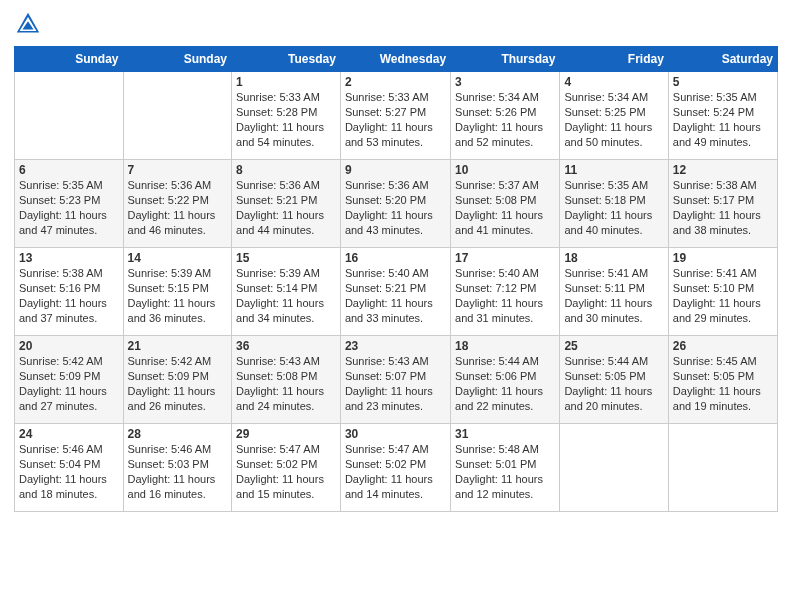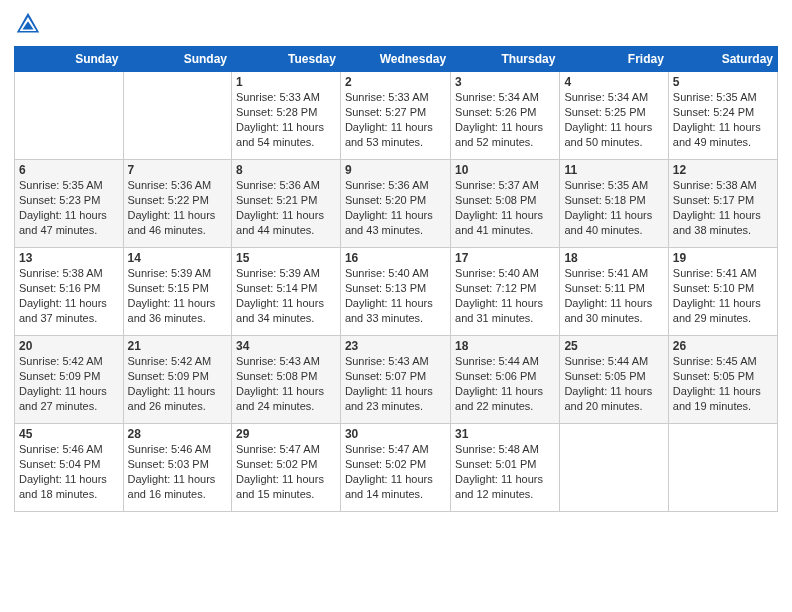--- a/index.html
+++ b/index.html
@@ -228,21 +228,21 @@
           </td>
           <td>
             <span class="day-num">15</span>
             <div class="day-info">Sunrise: 5:39 AM
 Sunset: 5:14 PM
 Daylight: 11 hours and 34 minutes.</div>
           </td>
           <td>
             <span class="day-num">16</span>
             <div class="day-info">Sunrise: 5:40 AM
-Sunset: 5:13 PM
+Sunset: 5:21 PM
 Daylight: 11 hours and 33 minutes.</div>
           </td>
           <td>
             <span class="day-num">17</span>
             <div class="day-info">Sunrise: 5:40 AM
 Sunset: 7:12 PM
 Daylight: 11 hours and 31 minutes.</div>
           </td>
           <td>
             <span class="day-num">18</span>
@@ -264,21 +264,21 @@
 Sunset: 5:09 PM
 Daylight: 11 hours and 27 minutes.</div>
           </td>
           <td>
             <span class="day-num">21</span>
             <div class="day-info">Sunrise: 5:42 AM
 Sunset: 5:09 PM
 Daylight: 11 hours and 26 minutes.</div>
           </td>
           <td>
-            <span class="day-num">34</span>
+            <span class="day-num">36</span>
             <div class="day-info">Sunrise: 5:43 AM
 Sunset: 5:08 PM
 Daylight: 11 hours and 24 minutes.</div>
           </td>
           <td>
             <span class="day-num">23</span>
             <div class="day-info">Sunrise: 5:43 AM
 Sunset: 5:07 PM
 Daylight: 11 hours and 23 minutes.</div>
           </td>
@@ -296,21 +296,21 @@
           </td>
           <td>
             <span class="day-num">26</span>
             <div class="day-info">Sunrise: 5:45 AM
 Sunset: 5:05 PM
 Daylight: 11 hours and 19 minutes.</div>
           </td>
         </tr>
         <tr>
           <td>
-            <span class="day-num">45</span>
+            <span class="day-num">24</span>
             <div class="day-info">Sunrise: 5:46 AM
 Sunset: 5:04 PM
 Daylight: 11 hours and 18 minutes.</div>
           </td>
           <td>
             <span class="day-num">28</span>
             <div class="day-info">Sunrise: 5:46 AM
 Sunset: 5:03 PM
 Daylight: 11 hours and 16 minutes.</div>
           </td>

